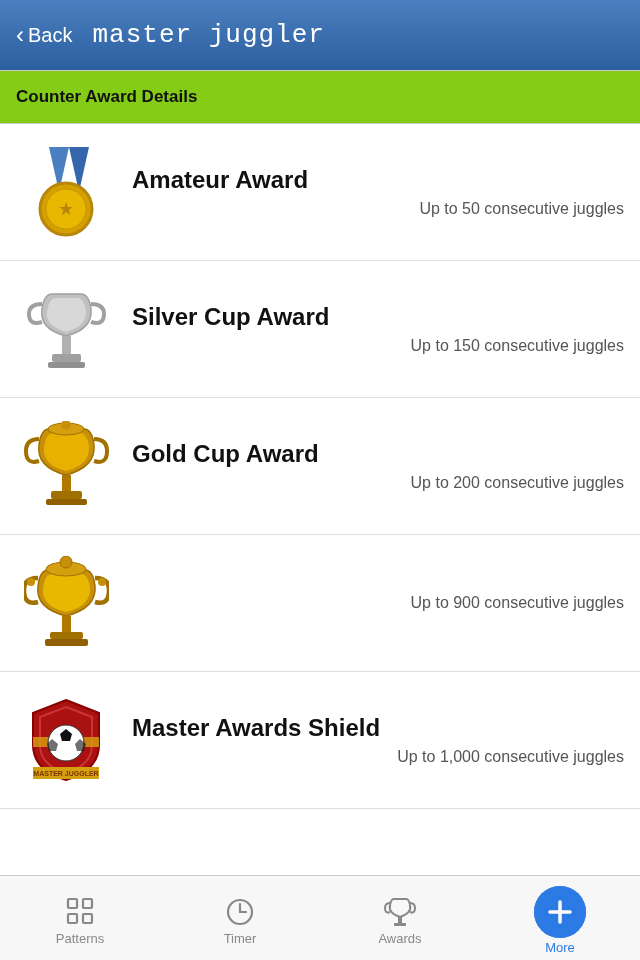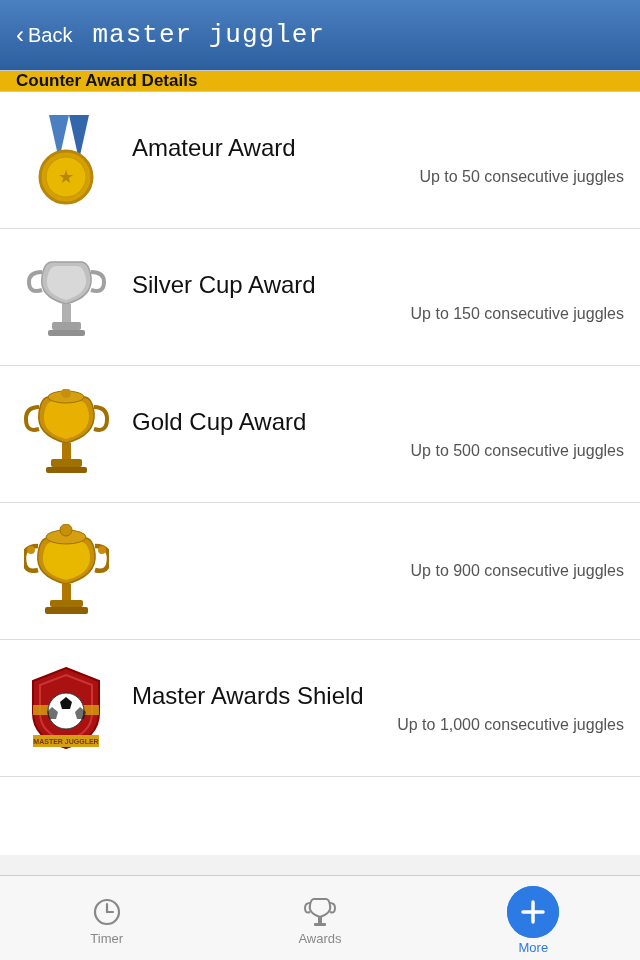--- a/index.html
+++ b/index.html
@@ -39,24 +39,24 @@
       color: white;
       font-size: 26px;
       font-weight: 300;
       margin-left: 20px;
       letter-spacing: 1px;
       font-family: 'Courier New', monospace;
     }
 
     
     .section-header {
-      background: #eab308;
+      background: #84cc16;
       border-bottom: 1px solid #c8c8c8;
       border-top: 1px solid #c8c8c8;
-      padding: 0 16px;
+      padding: 16px 16px;
     }
     .section-header-text {
       font-size: 17px;
       font-weight: 700;
       color: #111;
     }
 
     
     .award-list {
       background: white;
@@ -77,21 +77,21 @@
       display: flex;
       align-items: center;
       justify-content: center;
       margin-right: 16px;
     }
     .award-text {
       flex: 1;
     }
     .award-name {
       font-size: 24px;
-      font-weight: 400;
+      font-weight: 700;
       color: #111;
       margin-bottom: 6px;
     }
     .award-desc {
       font-size: 16px;
       color: #555;
       text-align: right;
     }
 
     
@@ -222,21 +222,21 @@
 
         <rect x="27" y="70" width="31" height="8" rx="2" fill="#a07000"></rect>
         <rect x="22" y="78" width="41" height="6" rx="2" fill="#906000"></rect>
 
         <path d="M15,18 Q2,18 2,30 Q2,44 15,40" fill="none" stroke="#a07000" stroke-width="4"></path>
         <path d="M70,18 Q83,18 83,30 Q83,44 70,40" fill="none" stroke="#a07000" stroke-width="4"></path>
       </svg>
     </div>
     <div class="award-text">
       <div class="award-name">Gold Cup Award</div>
-      <div class="award-desc">Up to 500 consecutive juggles</div>
+      <div class="award-desc">Up to 200 consecutive juggles</div>
     </div>
   </div>
 
   <div class="award-item">
     <div class="award-icon">
 
       <svg width="85" height="95" viewBox="0 0 85 95">
 
         <path d="M24,14 Q16,14 14,30 Q11,52 42,60 Q73,52 71,30 Q69,14 61,14 Z" fill="#c8900a" stroke="#a07000" stroke-width="1.5"></path>
         <path d="M28,18 Q21,18 19,32 Q17,50 42,56 Q67,50 66,32 Q64,18 57,18 Z" fill="#e8b800"></path>
@@ -284,20 +284,31 @@
     <div class="award-text">
       <div class="award-name">Master Awards Shield</div>
       <div class="award-desc">Up to 1,000 consecutive juggles</div>
     </div>
   </div>
 
 </div>
 
 <div class="tab-bar">
 
+  <div class="tab-item">
+    <div class="tab-icon">
+      <svg width="32" height="32" viewBox="0 0 32 32" fill="none">
+        <rect x="4" y="4" width="9" height="9" rx="1" stroke="#888" stroke-width="2.2"></rect>
+        <rect x="19" y="4" width="9" height="9" rx="1" stroke="#888" stroke-width="2.2"></rect>
+        <rect x="4" y="19" width="9" height="9" rx="1" stroke="#888" stroke-width="2.2"></rect>
+        <rect x="19" y="19" width="9" height="9" rx="1" stroke="#888" stroke-width="2.2"></rect>
+      </svg>
+    </div>
+    <span class="tab-label">Patterns</span>
+  </div>
 
 
   <div class="tab-item">
     <div class="tab-icon">
       <svg width="32" height="32" viewBox="0 0 32 32" fill="none">
         <circle cx="16" cy="17" r="12" stroke="#888" stroke-width="2.2"></circle>
         <line x1="16" y1="17" x2="16" y2="9" stroke="#888" stroke-width="2.2" stroke-linecap="round"></line>
         <line x1="16" y1="17" x2="22" y2="17" stroke="#888" stroke-width="2.2" stroke-linecap="round"></line>
       </svg>
     </div>

